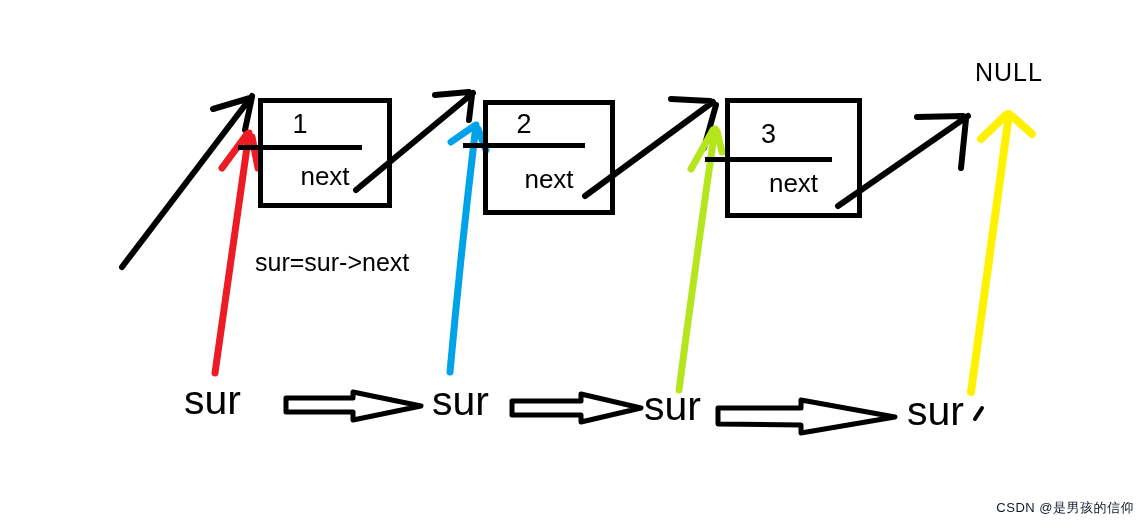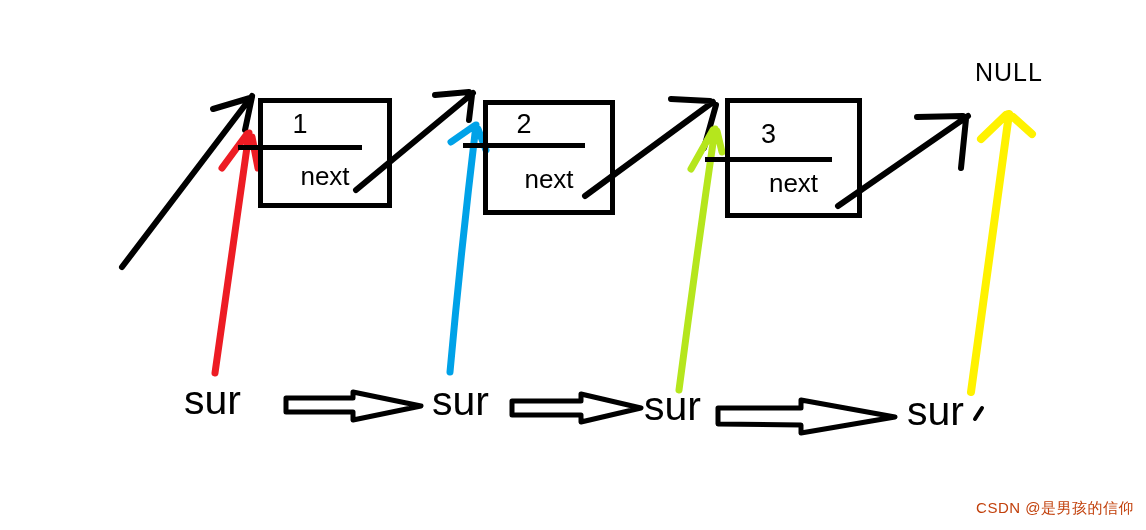--- a/index.html
+++ b/index.html
@@ -37,21 +37,21 @@
   .phead-label{left:46px;top:275px;font-size:43px;}
   .null-label{left:975px;top:60px;font-size:25px;letter-spacing:1px;}
   .stmt-label{left:255px;top:250px;font-size:25px;}
   .sur-label{font-size:41px;text-align:right;}
   .sur-1{left:184px;top:380px;}
   .sur-2{left:432px;top:381px;}
   .sur-3{left:644px;top:386px;}
   .sur-4{left:907px;top:391px;}
   .watermark{
     position:absolute;right:12px;top:499px;
-    font-size:15px;color:#c2410c;letter-spacing:0.5px;
+    font-size:13px;color:#0f172a;letter-spacing:0.5px;
   }
 </style>
 </head>
 <body>
 
 <div class="canvas">
 
   <svg class="arrow-layer" width="1146" height="530" viewBox="0 0 1146 530" xmlns="http://www.w3.org/2000/svg">
 
     <g fill="none" stroke-width="6" stroke-linecap="round" stroke="#000000">
@@ -89,19 +89,20 @@
   <div class="node" id="n2">
     <div class="cell cell-value">2</div>
     <div class="cell cell-next">next</div>
   </div>
   <div class="node" id="n3">
     <div class="cell cell-value">3</div>
     <div class="cell cell-next">next</div>
   </div>
 
   <div class="label null-label">NULL</div>
+  <div class="label stmt-label">sur=sur-&gt;next</div>
   <div class="label sur-label sur-1">sur</div>
   <div class="label sur-label sur-2">sur</div>
   <div class="label sur-label sur-3">sur</div>
   <div class="label sur-label sur-4">sur</div>
 
   <div class="watermark">CSDN @是男孩的信仰</div>
 </div>
 
 </body></html>

